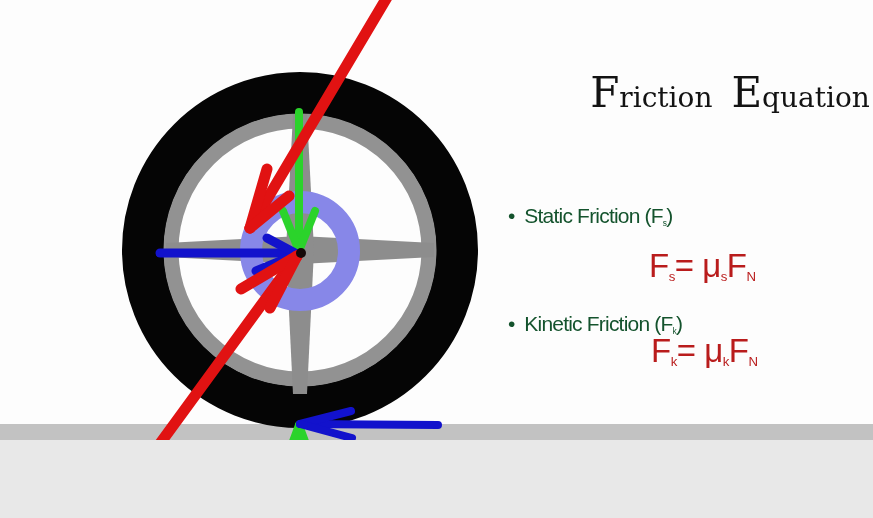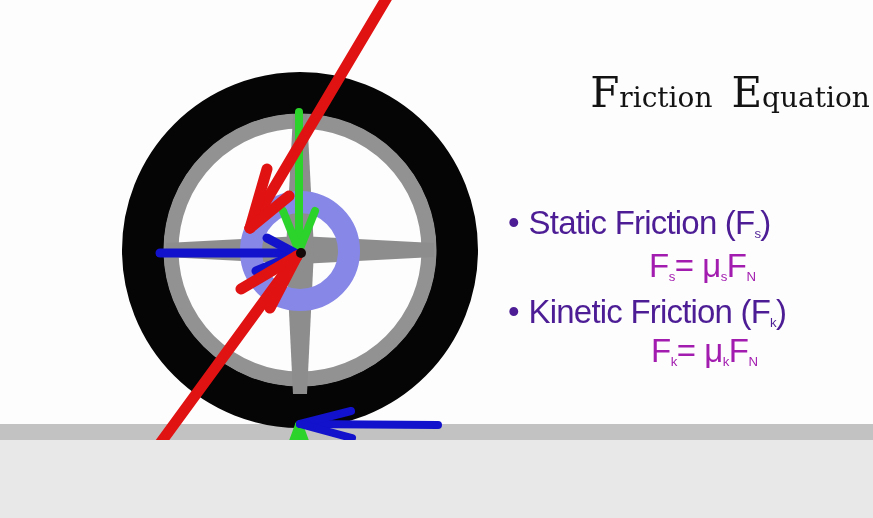--- a/index.html
+++ b/index.html
@@ -21,30 +21,30 @@
   
   .eq-main{
     position:absolute;left:618px;top:136px;
     font-size:48px;line-height:1.05;white-space:nowrap;color:#191919;
   }
   .eq-main .sign{margin:0 10px 0 8px;}
   .sub{font-size:0.40em;vertical-align:-0.32em;}
   .eq-main .sub{font-size:0.30em;vertical-align:-0.36em;}
   
   .bullet-line{
-    position:absolute;font-size:33px;letter-spacing:-0.8px;
-    white-space:nowrap;color:#4c1d95;
+    position:absolute;font-size:21px;letter-spacing:-0.8px;
+    white-space:nowrap;color:#14532d;
   }
   .bullet-line .bullet{margin-right:9px;letter-spacing:0;}
   .b1{left:508px;top:204px;}
-  .b2{left:508px;top:293px;}
+  .b2{left:508px;top:312px;}
   
   .sub-eq{
     position:absolute;font-size:33px;letter-spacing:-0.5px;
-    white-space:nowrap;color:#a21caf;
+    white-space:nowrap;color:#b91c1c;
   }
   .e1{left:649px;top:247px;}
   .e2{left:651px;top:332px;}
 </style>
 </head>
 <body>
 
 <div class="stage">
 
   <svg class="diagram" width="873" height="518" viewBox="0 0 873 518">

